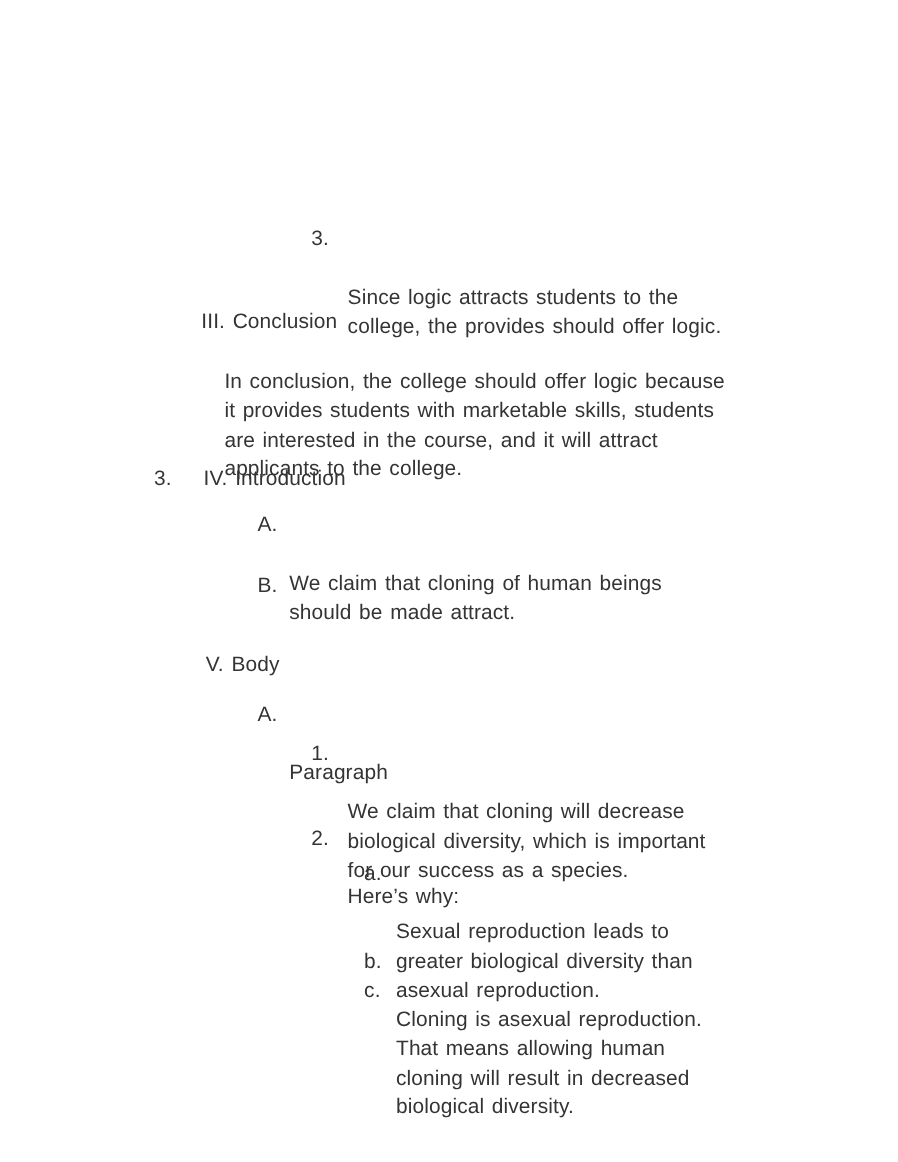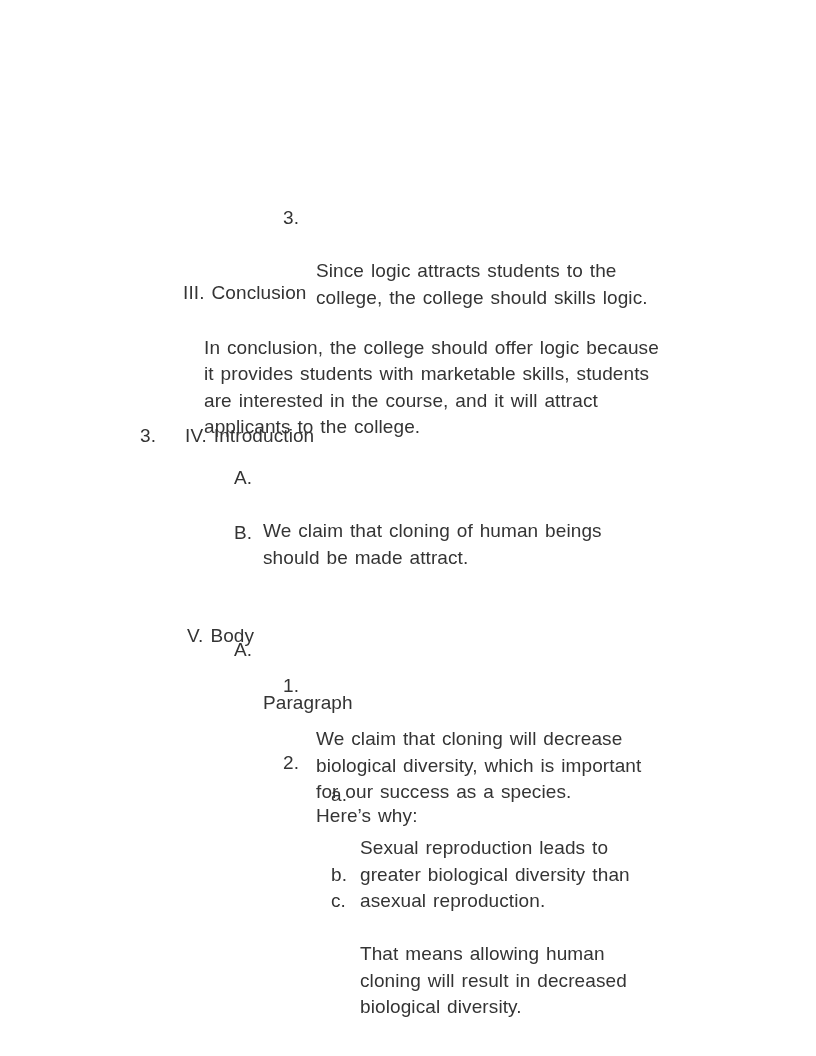--- a/index.html
+++ b/index.html
@@ -36,37 +36,37 @@
   .lbl-lower { left: -29px; }  
   .lbl-outer { left: -45px; }  
 
   
   .b-logic-item        { left: 316px; top: 205px; }
   .b-conclusion-head   { left: 183px; top: 280px; white-space: nowrap; }
   .b-conclusion-para   { left: 204px; top: 308px; width: 500px; }
   .b-introduction-head { left: 185px; top: 423px; white-space: nowrap; }
   .b-intro-item-a      { left: 263px; top: 465px; }
   .b-intro-item-b      { left: 263px; top: 520px; }
-  .b-body-head         { left: 187px; top: 592px; white-space: nowrap; margin-top: 31px; }
+  .b-body-head         { left: 187px; top: 592px; white-space: nowrap; }
   .b-body-item-a       { left: 263px; top: 637px; }
   .b-body-point-1      { left: 316px; top: 673px; }
   .b-body-point-2      { left: 316px; top: 750px; }
   .b-reason-a          { left: 360px; top: 782px; }
   .b-reason-b          { left: 360px; top: 862px; }
   .b-reason-c          { left: 360px; top: 888px; }
 </style>
 </head>
 <body>
 
 <div class="page">
 
   <div class="block b-logic-item">
     <span class="item-label lbl-num">3.</span>
     <span>Since logic attracts students to the
-college, the college should skills logic.</span>
+college, the provides should offer logic.</span>
   </div>
 
   <div class="block b-conclusion-head">
     <span class="heading-label">III.</span><span>Conclusion</span>
   </div>
 
   <div class="block b-conclusion-para">
     <span>In conclusion, the college should offer logic because
 it provides students with marketable skills, students
 are interested in the course, and it will attract
@@ -111,20 +111,21 @@
 
   <div class="block b-reason-a">
     <span class="item-label lbl-lower">a.</span>
     <span>Sexual reproduction leads to
 greater biological diversity than
 asexual reproduction.</span>
   </div>
 
   <div class="block b-reason-b">
     <span class="item-label lbl-lower">b.</span>
+    <span>Cloning is asexual reproduction.</span>
   </div>
 
   <div class="block b-reason-c">
     <span class="item-label lbl-lower">c.</span>
     <span>That means allowing human
 cloning will result in decreased
 biological diversity.</span>
   </div>
 
 </div>

